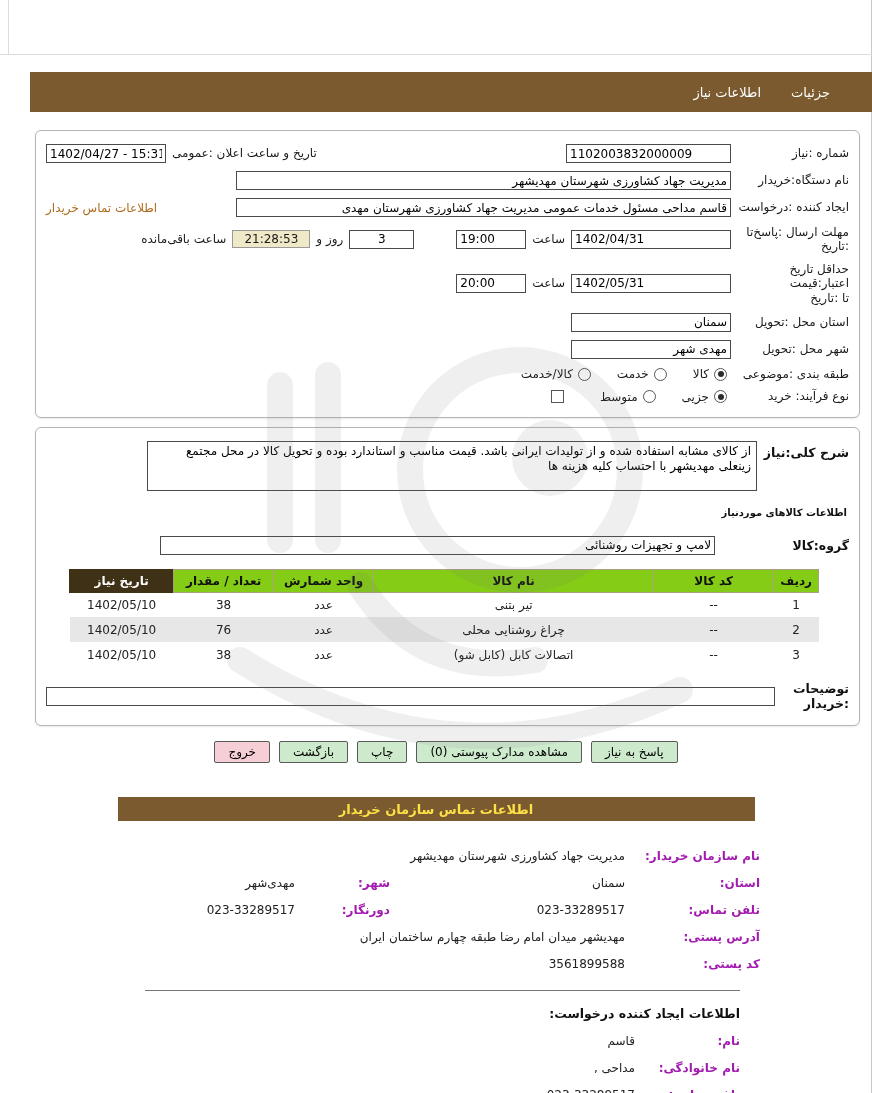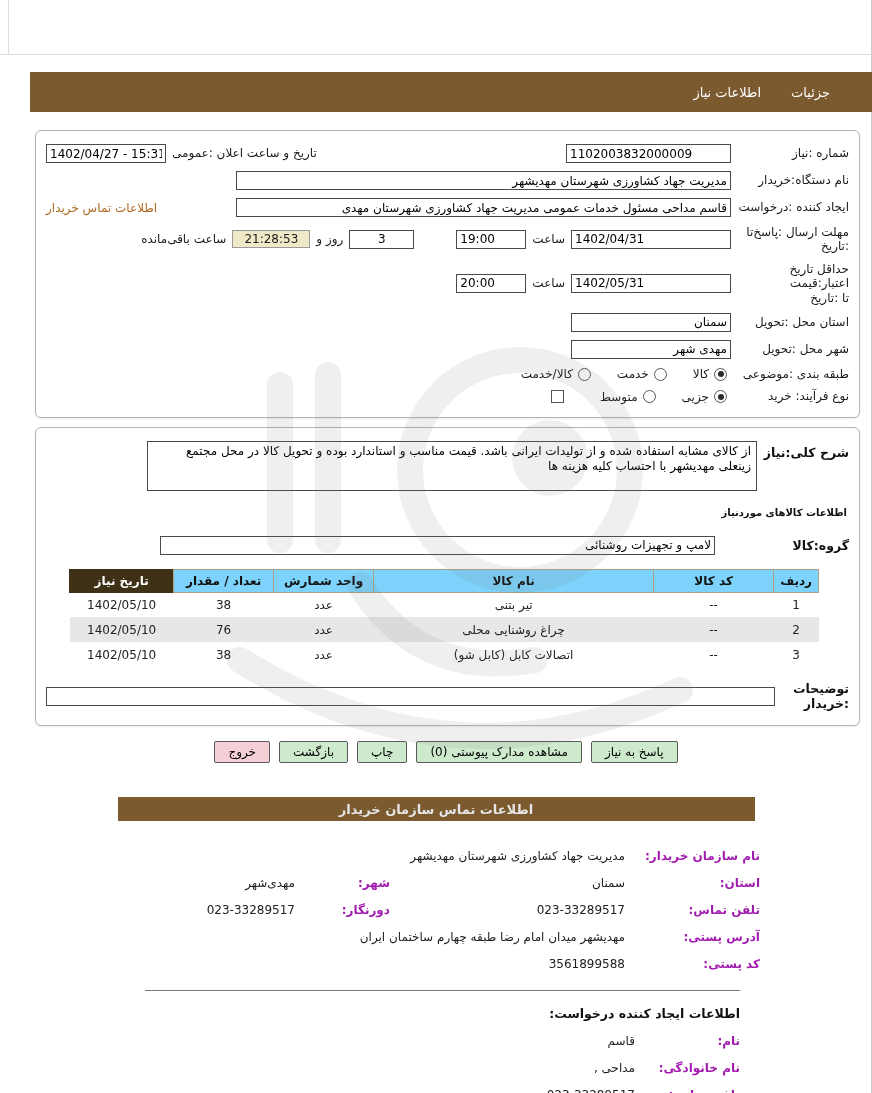--- a/index.html
+++ b/index.html
@@ -42,38 +42,38 @@
   .blabel { font-weight:bold; font-size:12.5px; color:#111; }
   .desc-row { display:flex; align-items:flex-start; padding:4px 2px; }
   .desc-row .blabel { width:92px; flex:0 0 92px; padding-top:4px; }
   .desc-area { width:610px; text-align:right; }
   .sec-head { font-weight:bold; font-size:10px; margin:12px 4px 18px; color:#111; }
   .group-row { display:flex; align-items:center; margin-top:8px; padding:0 2px; }
   .group-row .blabel { width:92px; flex:0 0 92px; }
   .group-input { width:555px; margin-right:42px; text-align:right; }
 
   .goods-table { border-collapse:collapse; font-size:12px; margin:14px 32px 0 auto; }
-  .goods-table th { background:#7dd3fc; border:1px solid #ac9f82; font-weight:bold; height:23px; padding:1px 6px; color:#111; }
+  .goods-table th { background:#84cc16; border:1px solid #ac9f82; font-weight:bold; height:23px; padding:1px 6px; color:#111; }
   .goods-table th.dark { background:#3e3115; color:#fff; border-color:#3e3115; }
   .goods-table td { height:25px; text-align:center; padding:1px 6px; color:#222; }
   .goods-table tbody tr:nth-child(even) { background:#e7e7e7; }
   .c-row { width:44px; } .c-code { width:120px; } .c-name { width:280px; }
   .c-unit { width:100px; } .c-qty { width:100px; } .c-date { width:104px; }
   .cell-ltr { direction:ltr; }
 
   .remarks-row { display:flex; align-items:center; margin-top:14px; padding:0 2px; }
   .remarks-row .blabel { width:74px; flex:0 0 74px; line-height:1.2; }
   .remarks-input { flex:1; }
 
   .btnrow { display:flex; justify-content:center; gap:9px; margin-top:15px; }
   .btn { font-size:12px; height:22px; padding:0 13px; border:1px solid #5a5a5a; border-radius:2px; cursor:pointer; }
   .btn.green { background:#cdeacd; }
   .btn.pink  { background:#f6ced6;margin-left:20px; }
 
-  .contact-bar { margin:34px auto 0; width:637px; height:24px; background:#7a5a2e; color:#e5e5e5;
+  .contact-bar { margin:34px auto 0; width:637px; height:24px; background:#7a5a2e; color:#fde047;
                  font-weight:bold; font-size:13px; display:flex; align-items:center; justify-content:center; }
   .crow { display:flex; align-items:center; padding-right:112px; margin-top:10px; font-size:12px; color:#222; min-height:17px; }
   .crow.first { margin-top:26px; }
   .clabel { font-weight:bold; color:#a21caf; }
   .cl-main { width:135px; flex:0 0 135px; }
   .cl-sub  { width:95px;  flex:0 0 95px; }
   .cvalue { text-align:right; }
   .cv-col { width:235px; flex:0 0 235px; }
   .num { direction:ltr; unicode-bidi:embed; display:inline-block; }
 

